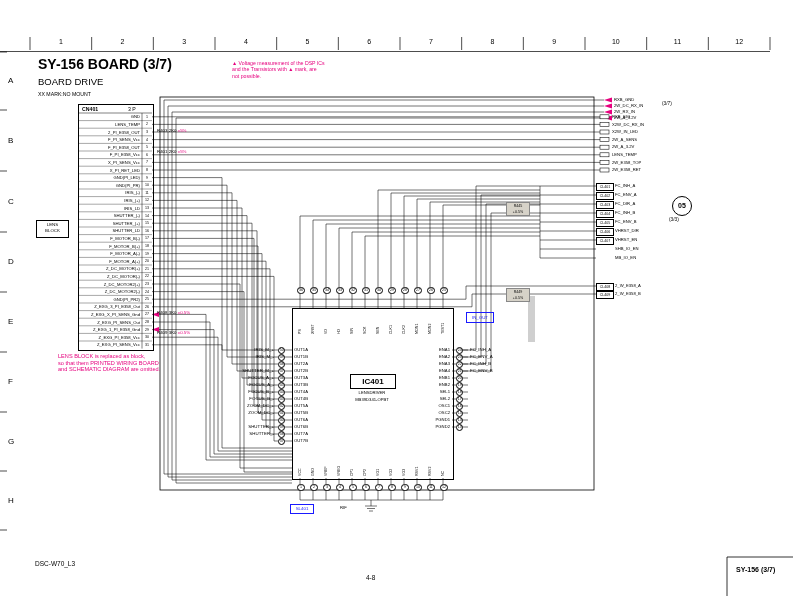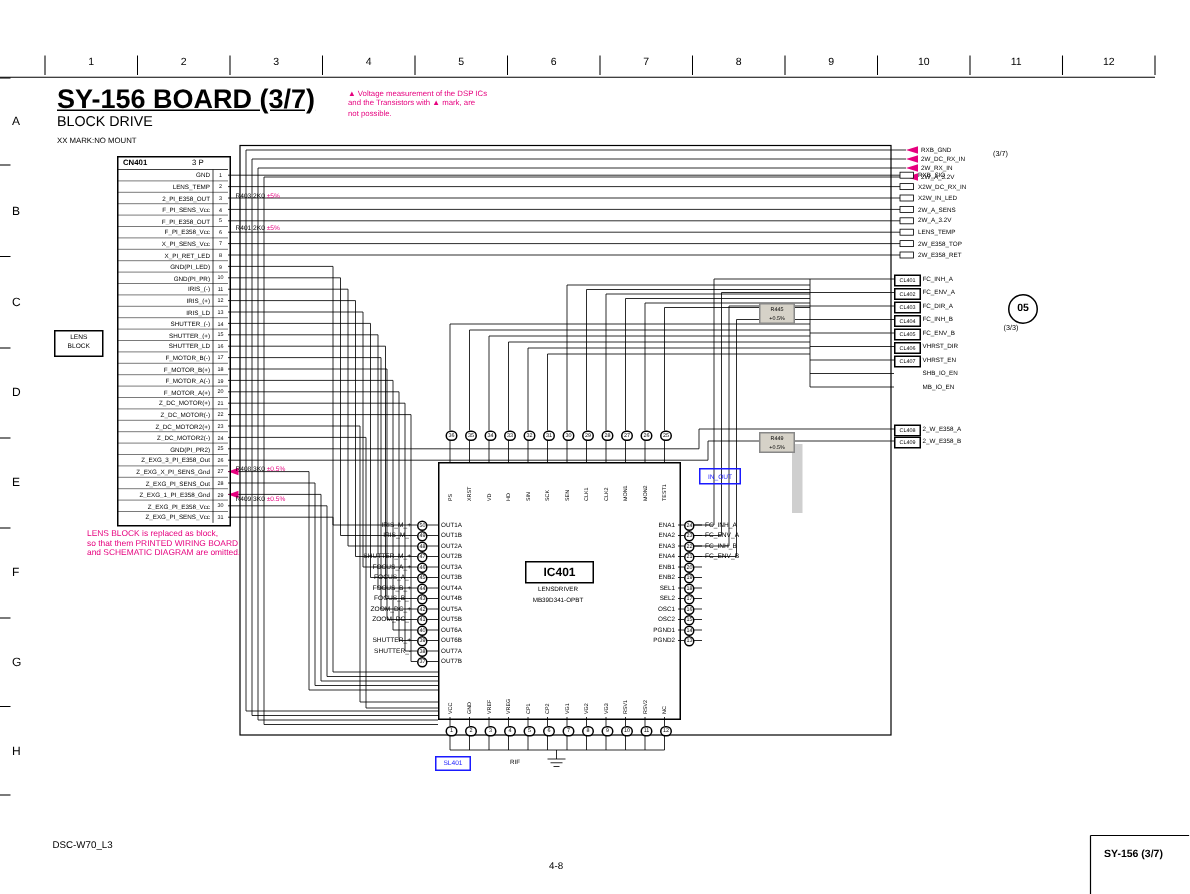--- a/index.html
+++ b/index.html
@@ -2,21 +2,21 @@
 <html style="--magenta: #e6007e; --blue: #1a1aff;"><head>
 <meta charset="utf-8">
 <style>
   html,body{margin:0;padding:0;background:#fff;}
   #page{position:relative;width:793px;height:596px;background:#fff;overflow:hidden;
         font-family:"Liberation Sans",sans-serif;color:#000;}
   #wires{position:absolute;left:0;top:0;}
   .abs{position:absolute;white-space:nowrap;}
   .f3{font-size:3.6px;} .f4{font-size:4.2px;} .f43{font-size:4.4px;} .f45{font-size:4.8px;}
   .f5{font-size:5.2px;} .f55{font-size:5.6px;} .f6{font-size:6.5px;} .f7{font-size:7px;}
-  .f8{font-size:8px;} .f9{font-size:9.5px;} .f15{font-size:18px;text-decoration:underline;}
+  .f8{font-size:8px;} .f9{font-size:9.5px;} .f15{font-size:14px;}
   .b{font-weight:bold;}
   .mag{color:var(--magenta);}
   .blue{color:var(--blue);}
   .box{border:0.7px solid #000;}
   .bluebox{border:0.8px solid var(--blue);text-align:center;}
   .circ{border:0.6px solid #000;border-radius:50%;text-align:center;background:#fff;}
   .ctr{text-align:center;} .rt{text-align:right;}
   .vt{writing-mode:vertical-rl;transform:rotate(180deg);line-height:6px;}
   .title{left:38px;top:56px;}
   .subtitle{left:38px;top:76px;}
@@ -341,21 +341,21 @@
       <line x1="491" y1="371" x2="491" y2="213" stroke="#000" stroke-width="0.55"></line>
       <line x1="491" y1="213" x2="540" y2="213" stroke="#000" stroke-width="0.55"></line>
       <rect x="528" y="296" width="7" height="46" fill="#cfcfcf" stroke="none" stroke-width="0"></rect>
       <polygon points="152,314.4 159,311.9 159,316.9" fill="#e6007e"></polygon>
       <polygon points="152,329.6 159,327.1 159,332.1" fill="#e6007e"></polygon>
       <line x1="727" y1="557" x2="727" y2="596" stroke="#000" stroke-width="0.8"></line>
       <line x1="727" y1="557" x2="793" y2="557" stroke="#000" stroke-width="0.8"></line>
     </svg>
 
   <div class="abs title f15 b">SY-156 BOARD (3/7)</div>
-  <div class="abs subtitle f9">BLOCK DRIVE</div>
+  <div class="abs subtitle f9">BOARD DRIVE</div>
   <div class="abs mount f5">XX MARK:NO MOUNT</div>
 
   <div class="abs warn">
     <div class="f5 mag">▲ Voltage measurement of the DSP ICs</div>
     <div class="f5 mag">and the Transistors with ▲ mark, are</div>
     <div class="f5 mag">not possible.</div>
   </div>
 
   <div class="abs lensnote">
     <div class="f55 mag">LENS BLOCK is replaced as block,</div>

